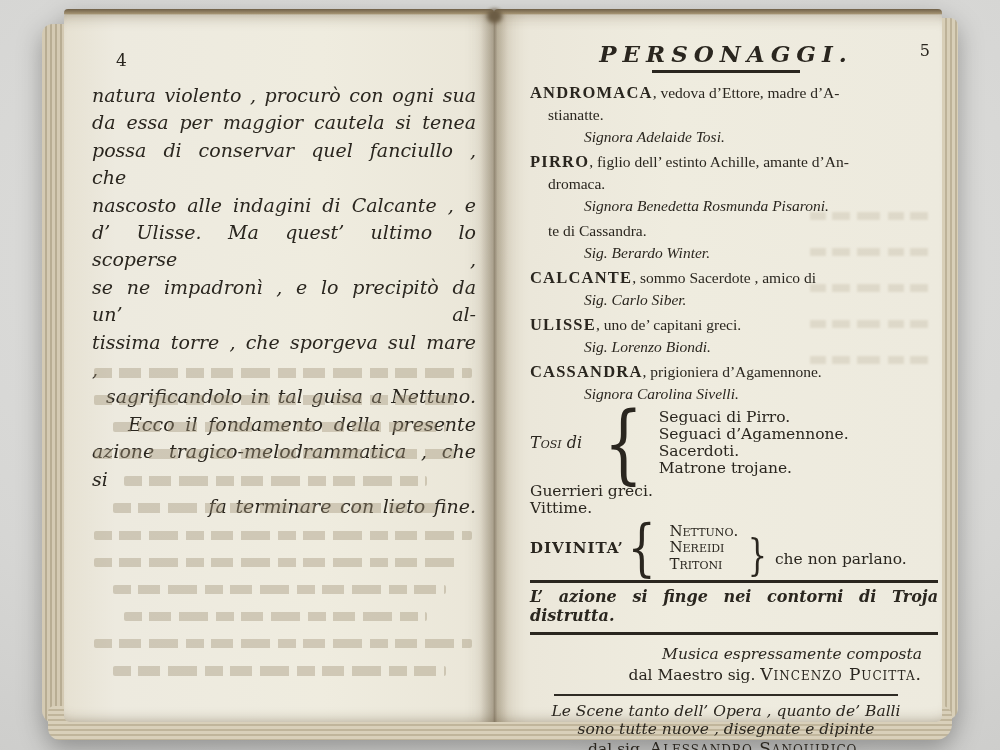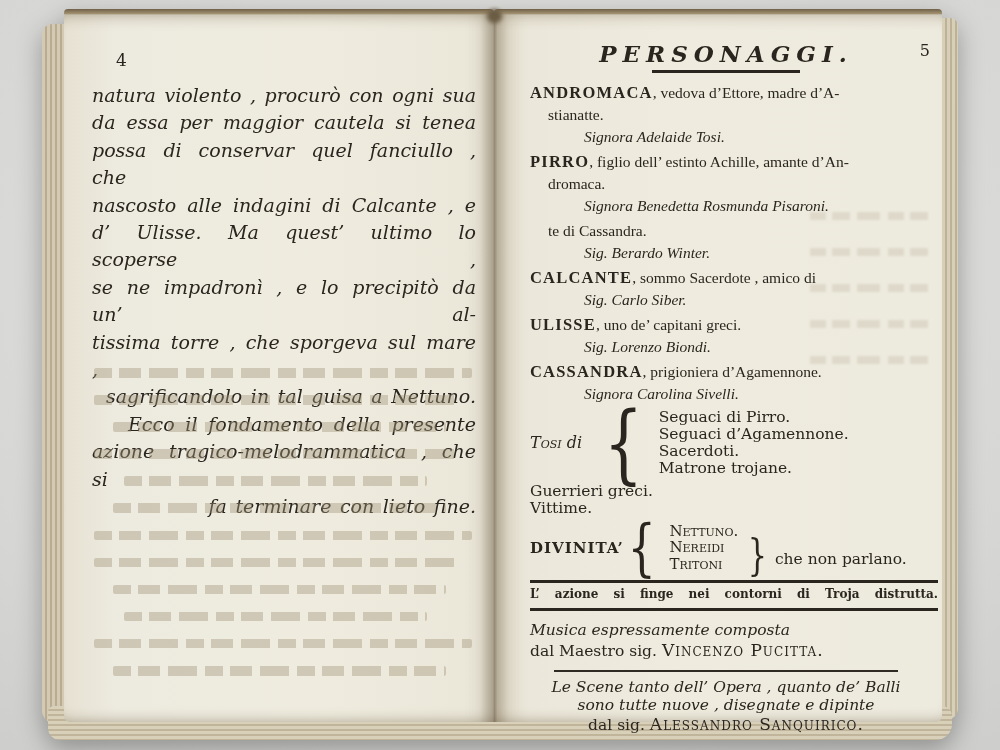--- a/index.html
+++ b/index.html
@@ -75,23 +75,23 @@
   .group-lines{margin-top:5px;line-height:17.5px;}
 
   .div-group{display:flex;align-items:center;margin-top:5px;}
   .div-label{font-weight:700;font-size:15px;letter-spacing:1px;width:92px;}
   .brace-div{font-size:62px;line-height:50px;}
   .div-list{margin-left:8px;line-height:16.5px;font-size:15px;}
   .brace-div-r{font-size:42px;line-height:34px;align-self:flex-end;margin:0 4px 0 6px;}
   .div-note{align-self:flex-end;margin-bottom:5px;}
 
   .rule-heavy{height:3px;background:var(--ink);width:calc(100% + 16px);margin-top:7px;}
-  .action{font-weight:700;font-size:12px;margin:4px 0;width:calc(100% + 16px);
+  .action{font-style:italic;font-weight:700;font-size:16px;margin:4px 0;width:calc(100% + 16px);
     text-align:justify;text-align-last:justify;-moz-text-align-last:justify;}
-  .music{text-align:left;margin-top:9px;line-height:20px;}
+  .music{text-align:right;margin-top:9px;line-height:20px;}
   .music .l1{font-style:italic;}
   .capsname{font-variant:small-caps;font-size:17px;letter-spacing:1px;}
   .rule-med{height:2px;background:#2f2b24;width:88%;margin:9px auto 0;}
   .scene-credit{text-align:center;margin-top:6px;line-height:18.5px;}
   .scene-credit .it{font-style:italic;}
 </style>
 </head>
 <body>
 
 <div class="scene">

